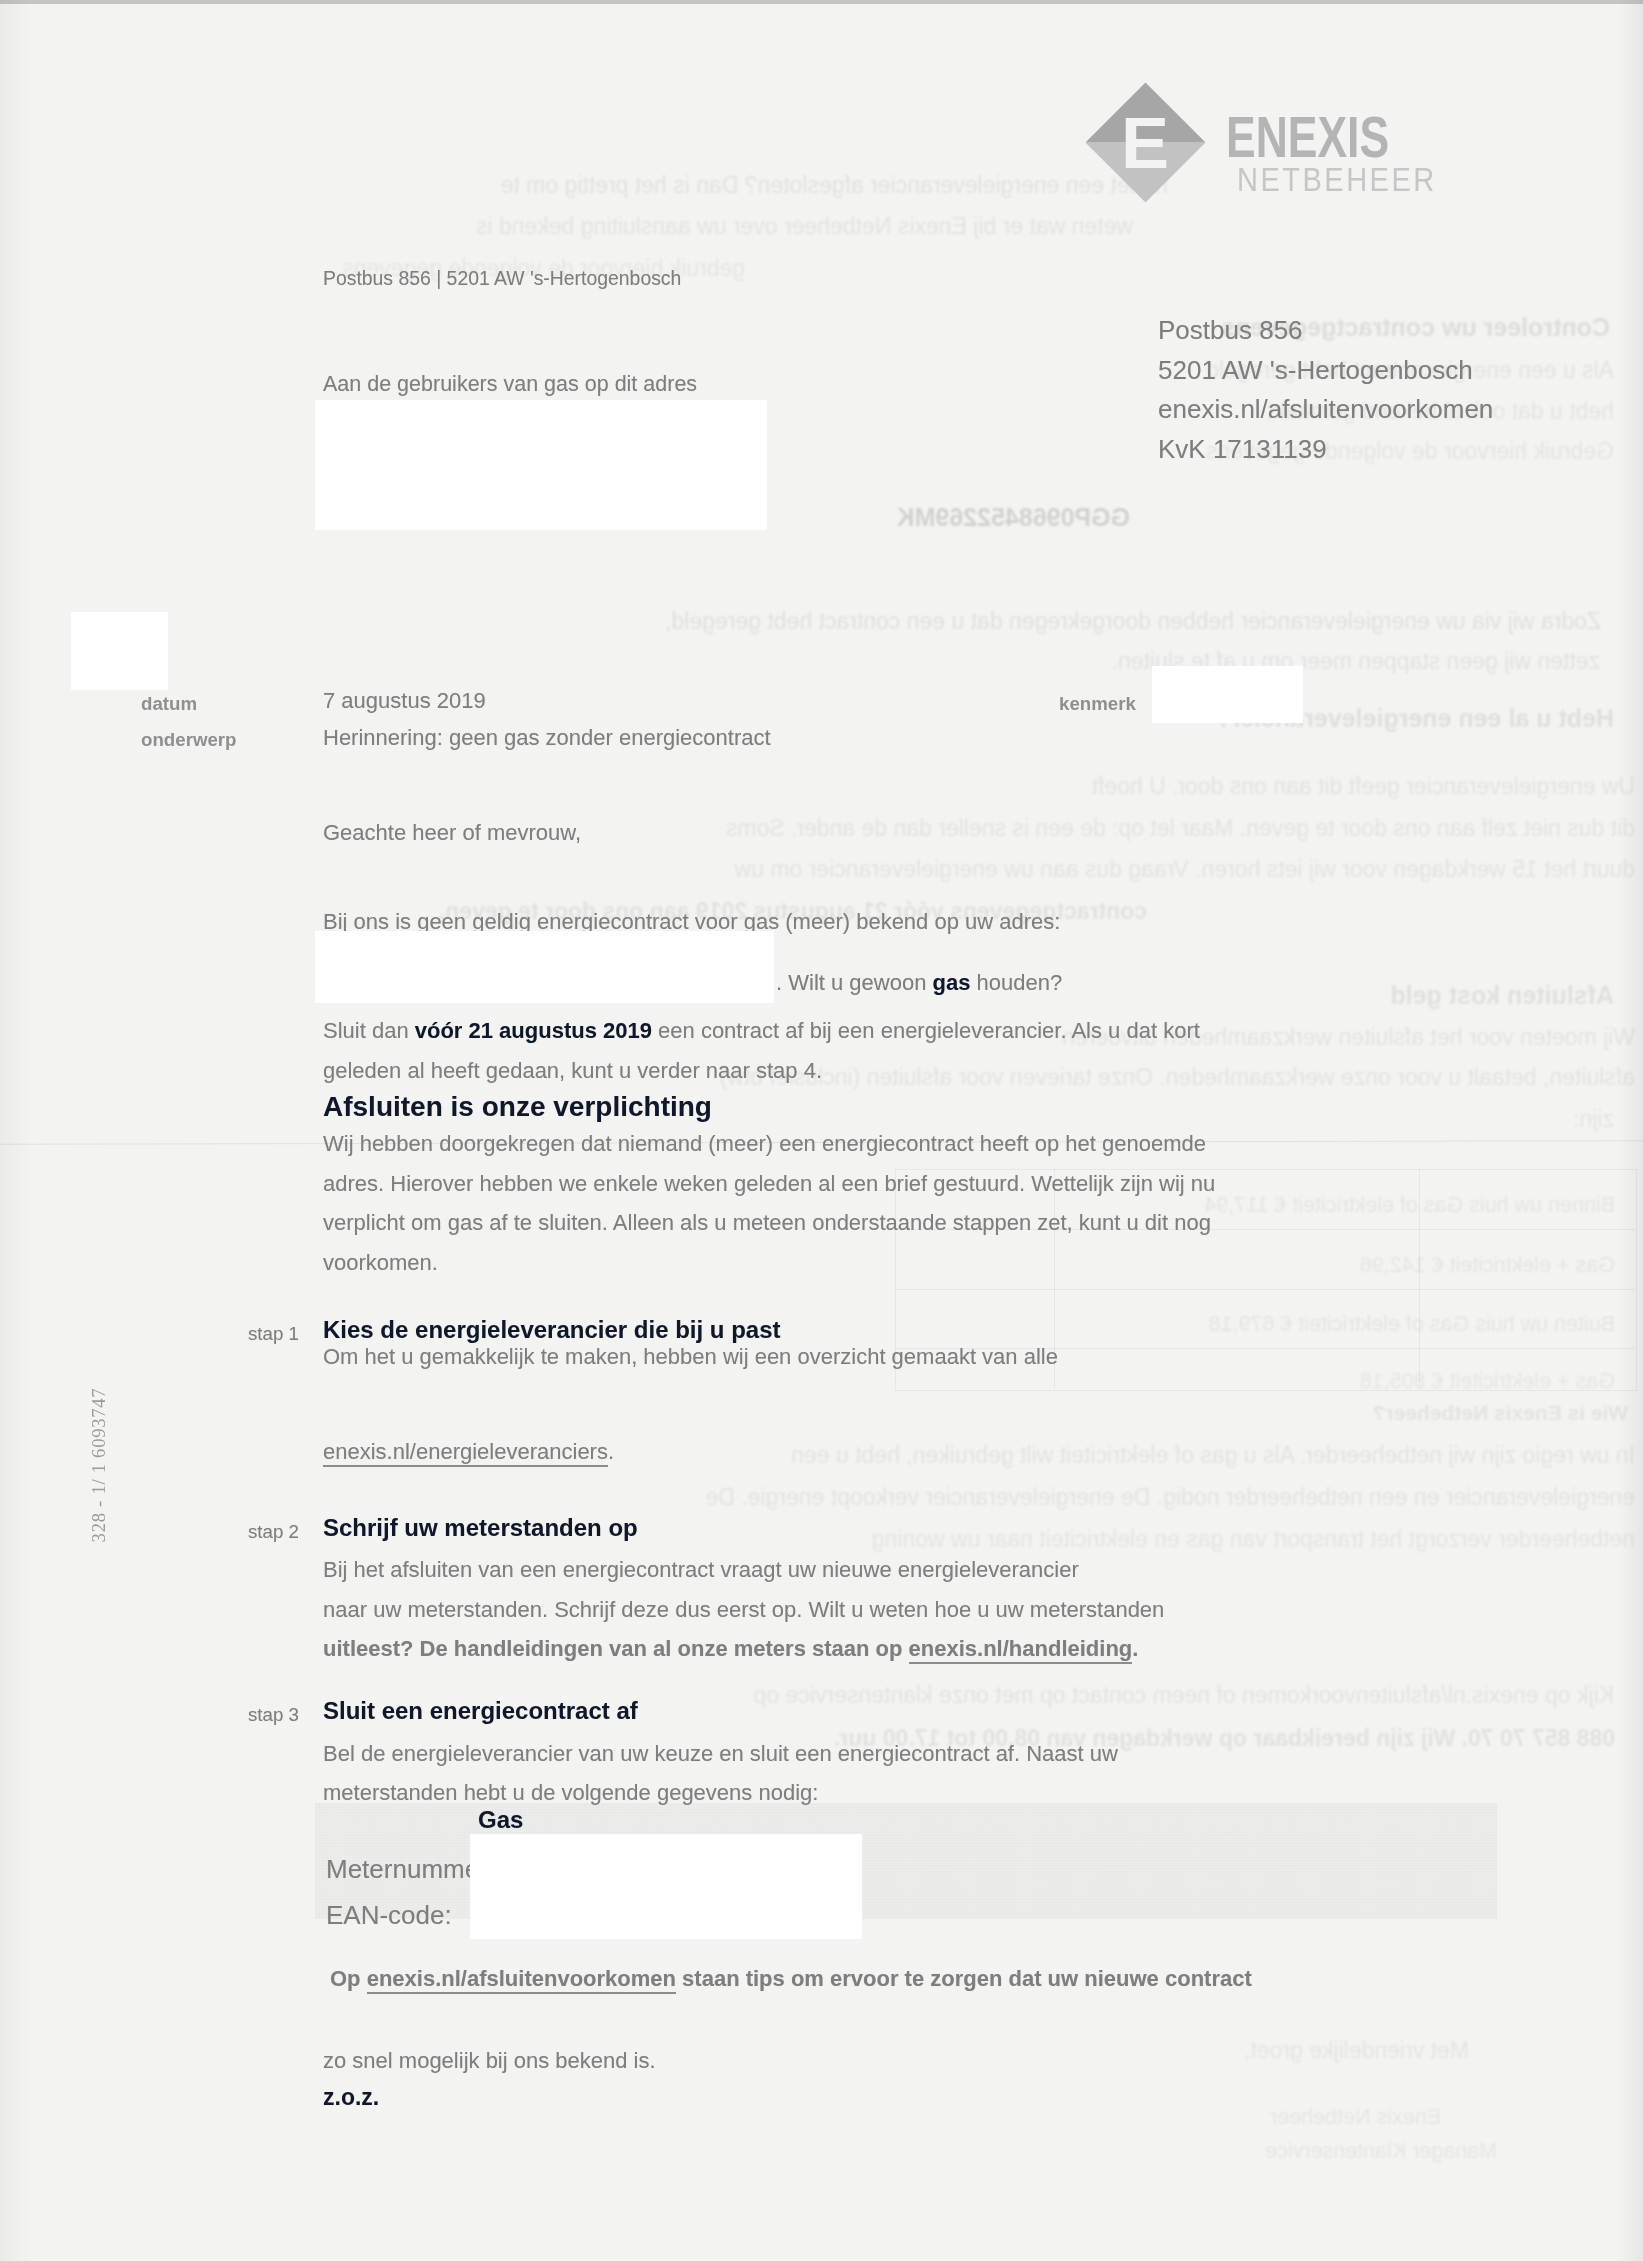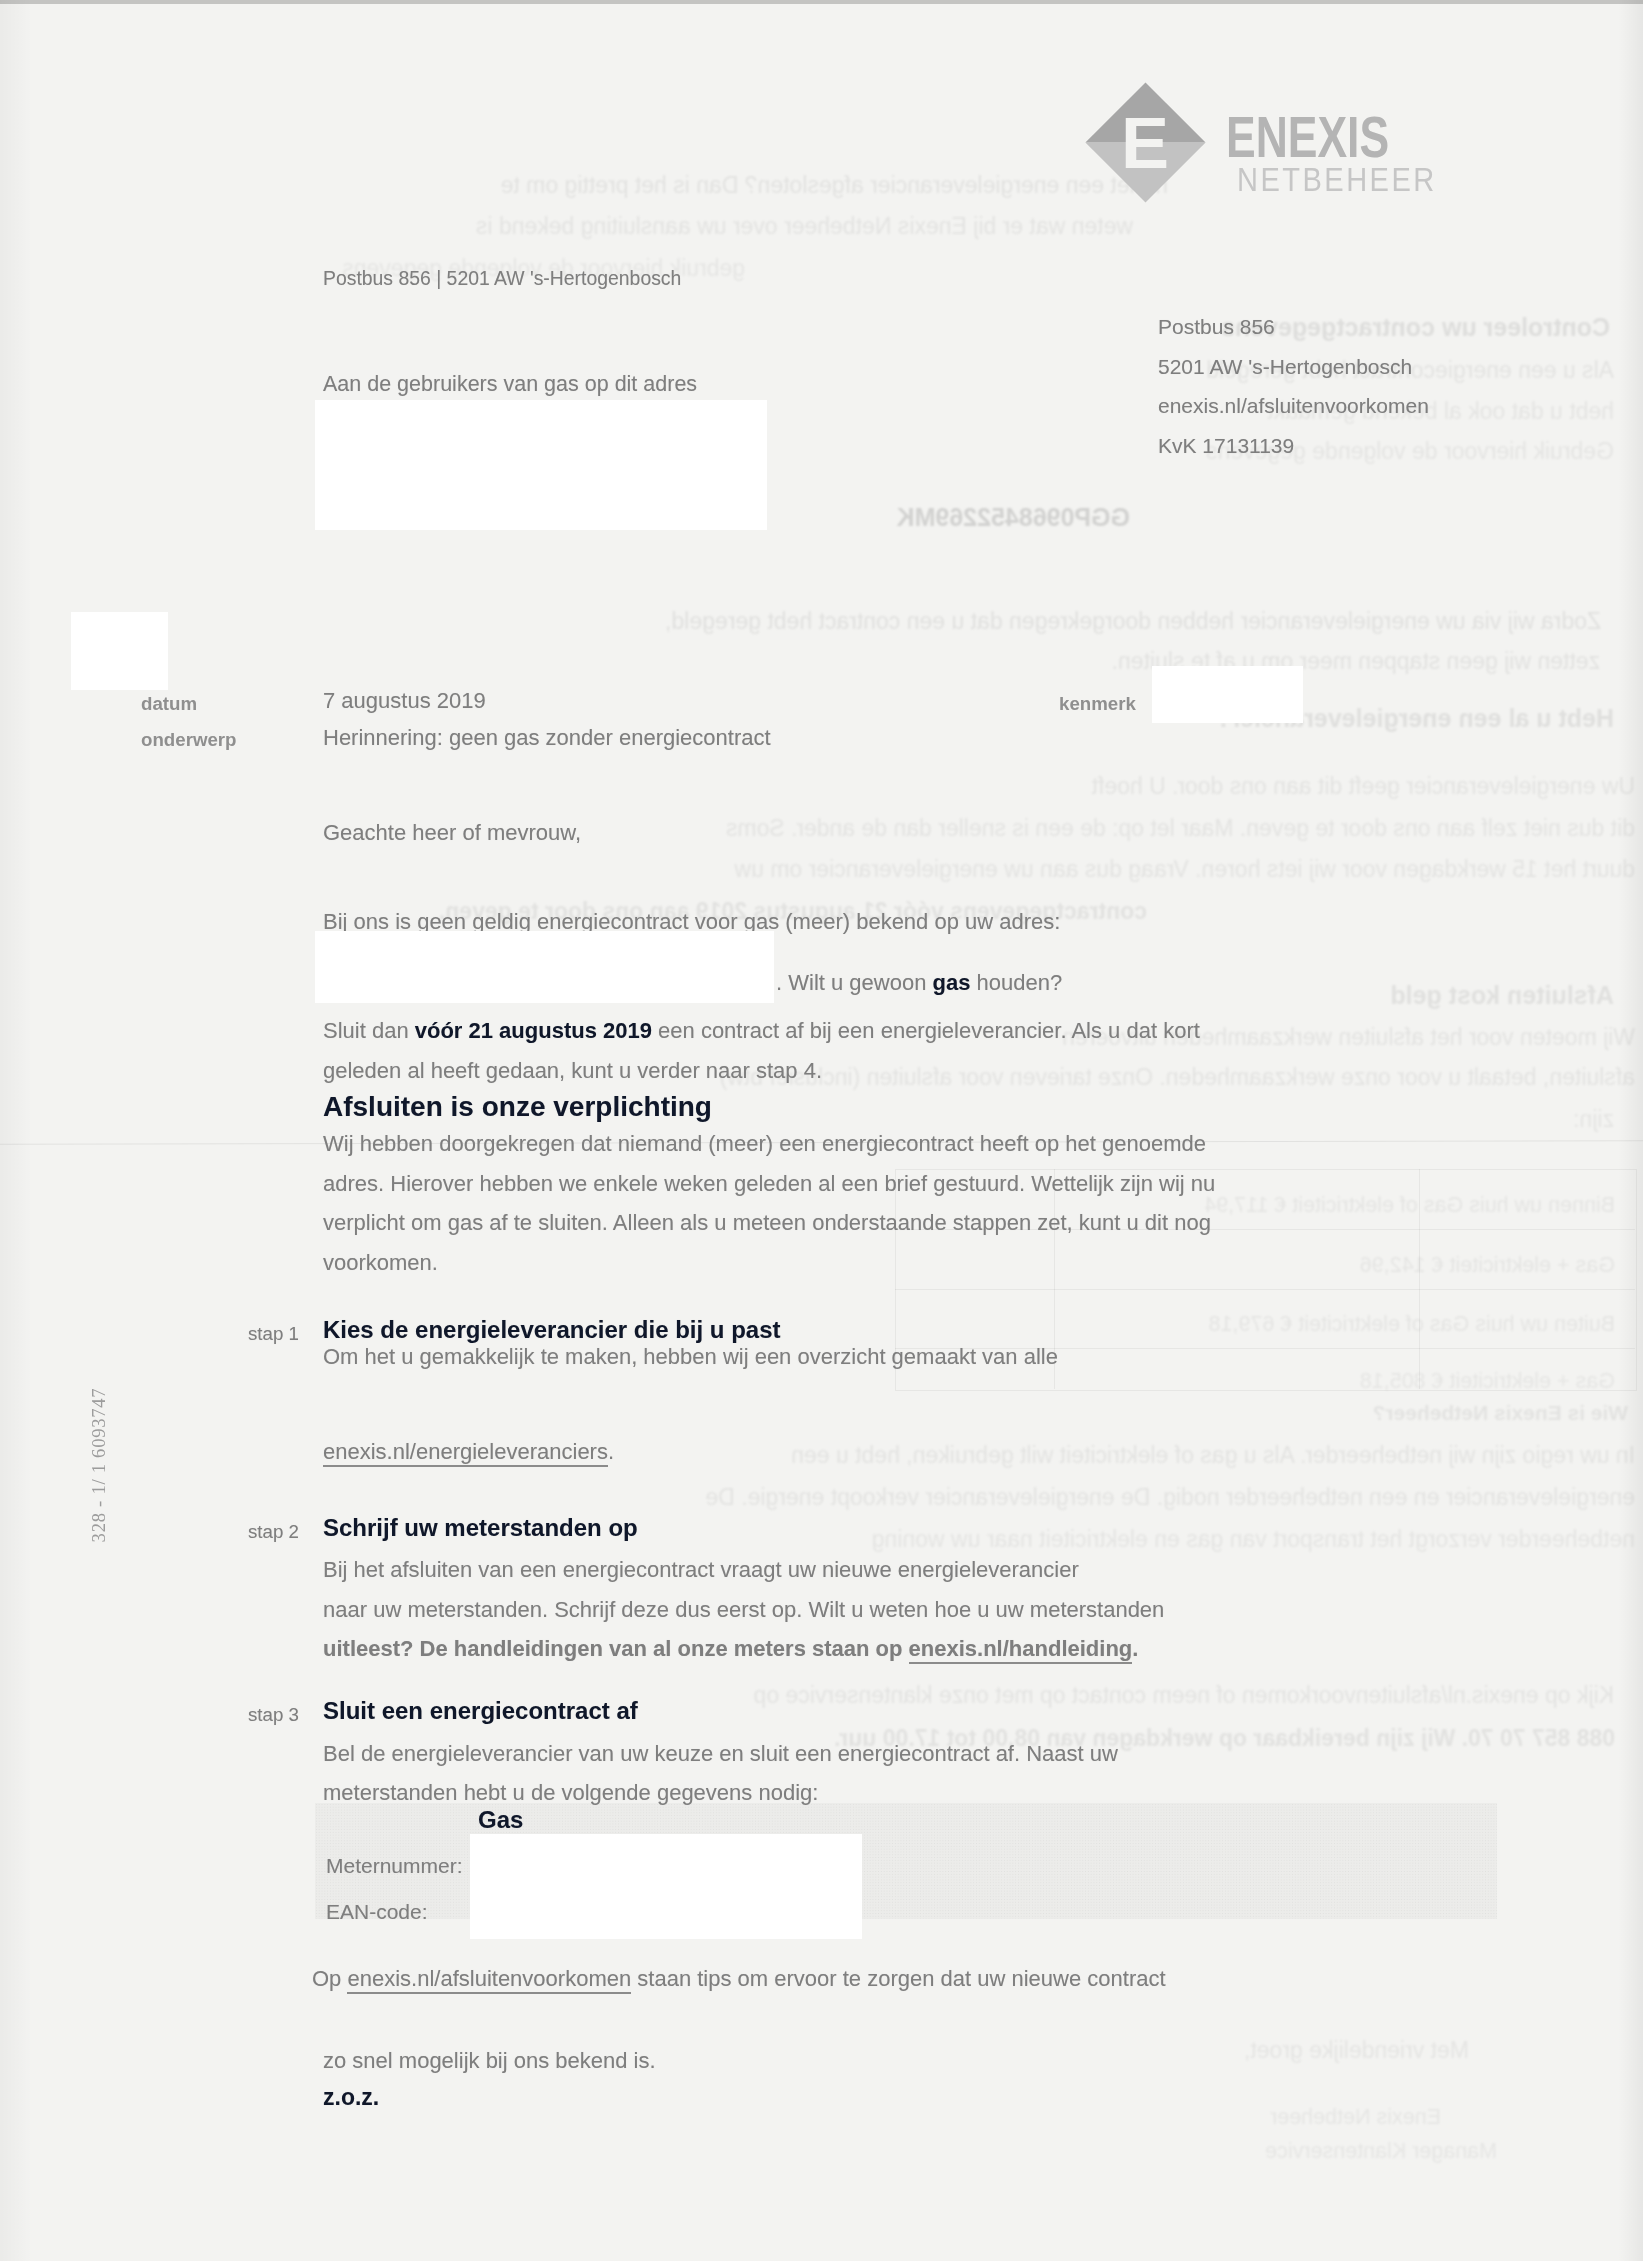--- a/index.html
+++ b/index.html
@@ -7,21 +7,21 @@
     position:relative; width:1644px; height:2261px; overflow:hidden;
     background:#f3f3f1;
     font-family:"Liberation Sans", sans-serif;
   }
   .abs { position:absolute; white-space:nowrap; }
   .ink { color:#7e7e7e; text-shadow:0 0 0.7px rgba(126,126,126,0.30); }
   .ink-b { color:#0f172a; font-weight:bold; text-shadow:0 0 0.7px rgba(110,110,110,0.30); }
   .label { color:#8f8f8f; font-weight:bold; font-size:18.7px; }
   .body-txt { font-size:22px; }
   .meta-txt { font-size:22px; }
-  .small-txt { font-size:21px; }
+  .small-txt { font-size:26px; }
   .link { border-bottom:2.1px solid #8b8b8b; padding-bottom:1.4px; }
   .redaction { position:absolute; background:#ffffff; }
   .right-align { text-align:left; }
   
   .diamond {
     position:absolute; left:1103px; top:100px; width:85px; height:85px;
     transform:rotate(45deg);
     background:linear-gradient(135deg, #a6a6a6 50%, #c2c2c2 50%);
   }
   .diamond-e {
@@ -189,21 +189,21 @@
   <div class="abs ink-b" style="left:323px; top:1697px; font-size:24px;">Sluit een energiecontract af</div>
   <div class="abs ink body-txt" style="left:323px; top:1741px;">Bel de energieleverancier van uw keuze en sluit een energiecontract af. Naast uw</div>
   <div class="abs ink body-txt" style="left:323px; top:1780px;">meterstanden hebt u de volgende gegevens nodig:</div>
 
   <div class="band"></div>
   <div class="abs ink-b" style="left:478px; top:1806px; font-size:24px;">Gas</div>
   <div class="abs ink small-txt" style="left:326px; top:1854px;">Meternummer:</div>
   <div class="abs ink small-txt" style="left:326px; top:1900px;">EAN-code:</div>
   <div class="redaction" style="left:470px; top:1834px; width:392px; height:105px;"></div>
 
-  <div class="abs body-txt" style="left:312px; top:1966px;">
+  <div class="abs body-txt" style="left:330px; top:1966px;font-weight:bold;">
     <span class="ink">Op </span><span class="ink link">enexis.nl/afsluitenvoorkomen</span><span class="ink"> staan tips om ervoor te zorgen dat uw nieuwe contract</span>
   </div>
   <div class="abs ink body-txt" style="left:323px; top:2006px;margin-top:42px;">zo snel mogelijk bij ons bekend is.</div>
   <div class="abs ink-b" style="left:323px; top:2084px; font-size:23px;">z.o.z.</div>
 
   <div class="margin-code">328 - 1/ 1 6093747</div>
 
 </div>
 
 

